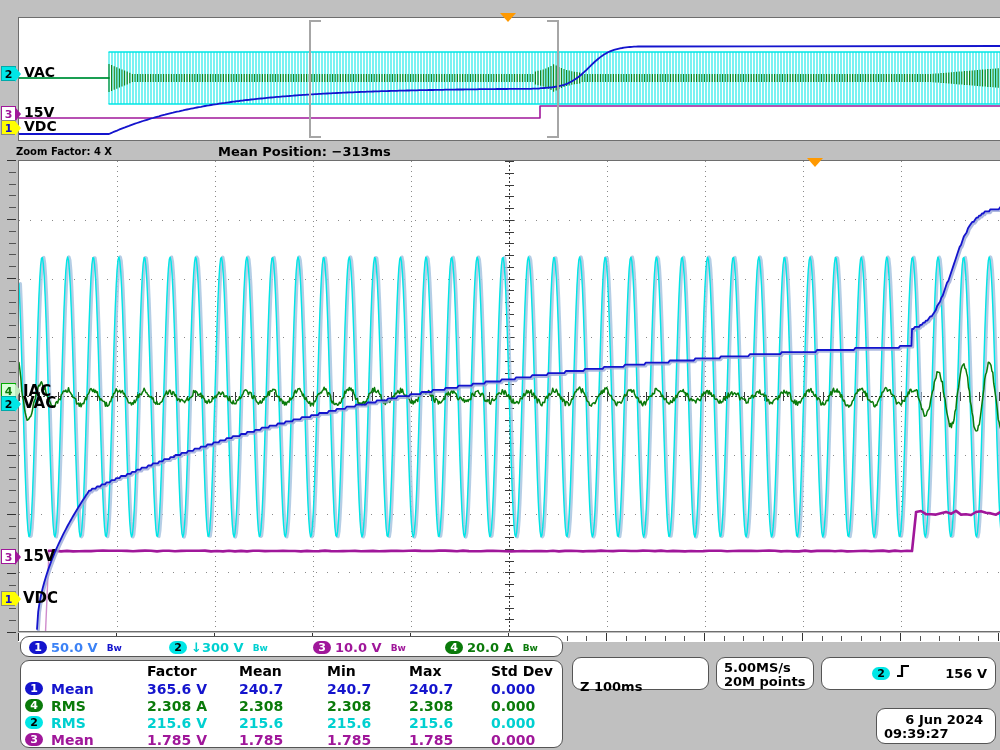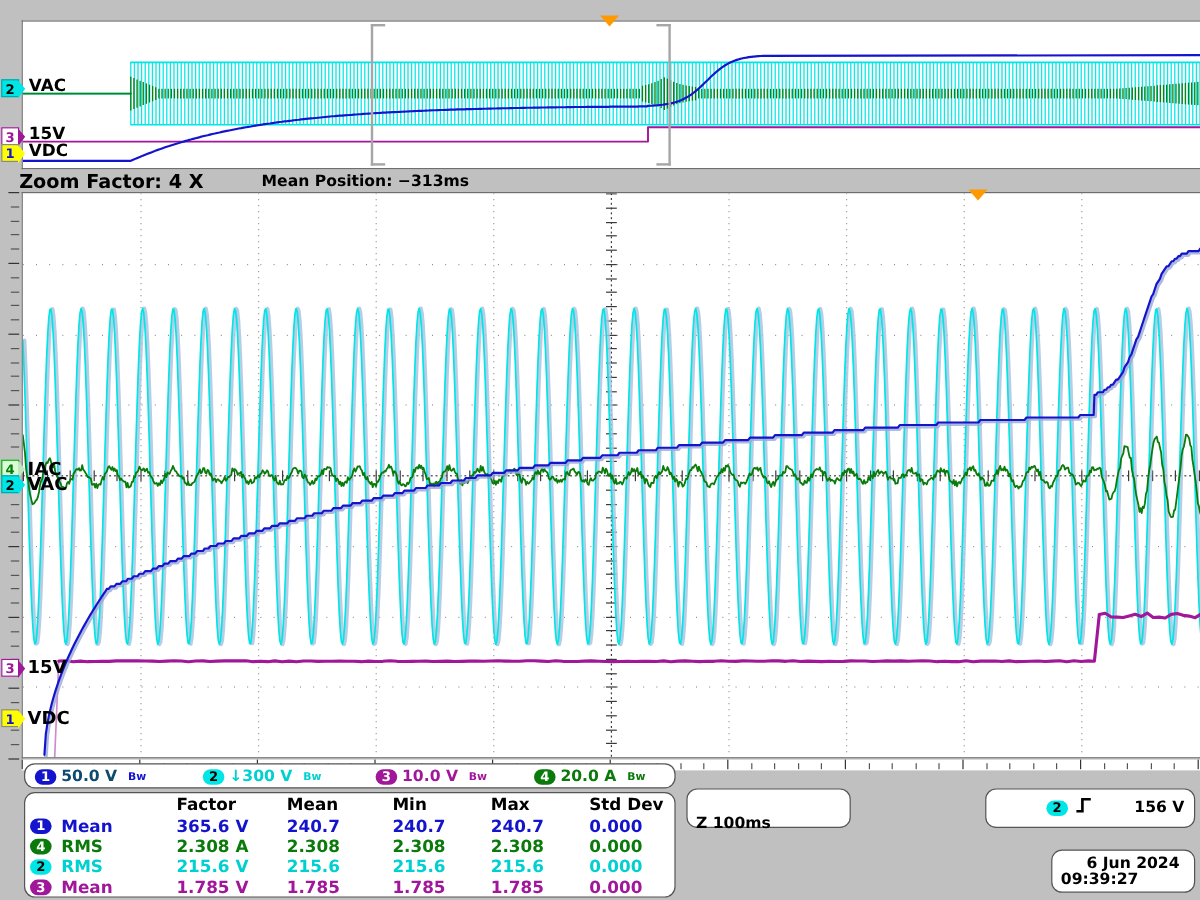--- a/index.html
+++ b/index.html
@@ -26,21 +26,21 @@
   
   #overview{
     left:18px;top:17px;width:982px;height:124px;
     background:#ffffff;border:1px solid #6e6e6e;border-right:none;
     box-sizing:border-box;overflow:hidden;
   }
   #ovleft{left:0;top:17px;width:18px;height:126px;background:#c0c0c0;}
 
   
   #zinfo{left:0;top:143px;width:1000px;height:17px;background:#c0c0c0;}
-  #zinfo .zf{position:absolute;left:16px;top:0;line-height:17px;font-size:16px;font-weight:bold;}
+  #zinfo .zf{position:absolute;left:16px;top:0;line-height:17px;font-size:10px;font-weight:bold;}
   #zinfo .zp{position:absolute;left:218px;top:0;line-height:17px;font-size:13px;font-weight:bold;}
 
   
   #zoomwin{
     left:18px;top:160px;width:982px;height:472px;
     background:#ffffff;border:1px solid #6e6e6e;border-right:none;
     box-sizing:border-box;overflow:hidden;
   }
   #zleft{left:0;top:160px;width:18px;height:474px;background:#c0c0c0;}
 
@@ -113,21 +113,21 @@
   .chip{
     width:18px;height:13px;border-radius:7px;color:#fff;font-size:11px;font-weight:bold;
     display:inline-flex;align-items:center;justify-content:center;margin-right:4px;
     box-sizing:border-box;
   }
   .chip.c1{background:#1414cd;}
   .chip.c2{background:#00e6e6;color:#000;}
   .chip.c3{background:#a0179a;}
   .chip.c4{background:#0a7a0a;}
   .sval{font-size:13px;font-weight:bold;white-space:nowrap;}
-  .sval.c1{color:#0c4a6e;}.sval.c2{color:#00d0d0;}
+  .sval.c1{color:#3b82f6;}.sval.c2{color:#00d0d0;}
   .sval.c3{color:#a0179a;}.sval.c4{color:#0a7a0a;}
   .bw{font-size:9px;font-weight:bold;margin-left:9px;}
   .bw.c1{color:#1414cd;}.bw.c2{color:#00d0d0;}
   .bw.c3{color:#a0179a;}.bw.c4{color:#0a7a0a;}
 
   
   #meastable{left:20px;top:660px;width:543px;height:88px;}
   #meastable table{border-collapse:collapse;width:100%;margin-top:1px;}
   #meastable th{
     font-size:14px;font-weight:bold;color:#000;text-align:left;padding:0 0 0 4px;height:18px;
@@ -1174,20 +1174,24 @@
           <td>0.000</td>
         </tr>
       </tbody>
     </table>
   </div>
 
   <div class="abs box" id="zbox">
     <div class="bx-l1" style="top:21px;">Z 100ms</div>
   </div>
 
+  <div class="abs box" id="sbox">
+    <div class="bx-l1">5.00MS/s</div>
+    <div class="bx-l2">20M points</div>
+  </div>
 
   <div class="abs box" id="tbox">
     <span class="chip c2" style="position:absolute;left:50px;top:9px;">2</span>
     <svg class="tslope" viewBox="0 0 14 14">
       <path d="M1 12 L6 12 L6 2 L13 2" stroke="#000" stroke-width="2.2" fill="none"></path>
     </svg>
     <div class="bx-l1" style="left:auto;right:8px;top:8px;">156 V</div>
   </div>
 
   <div class="abs box" id="dbox">

